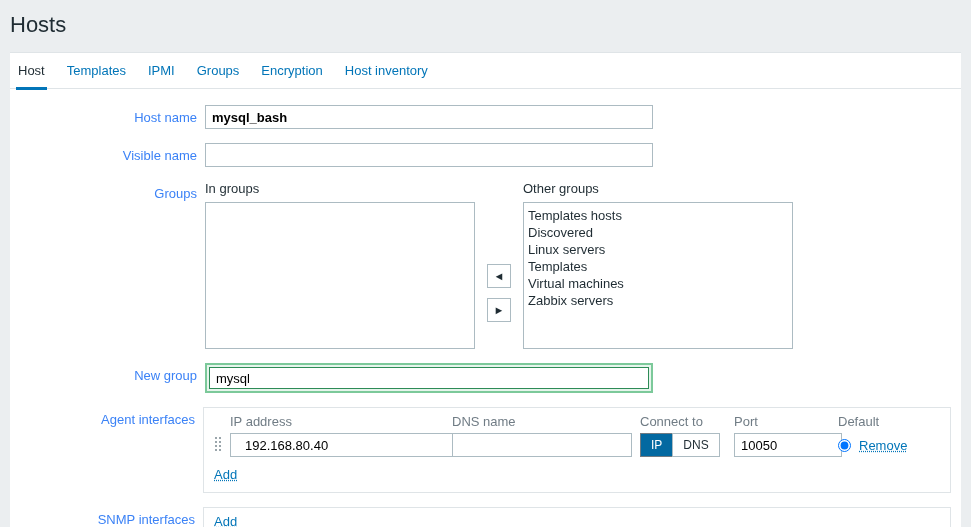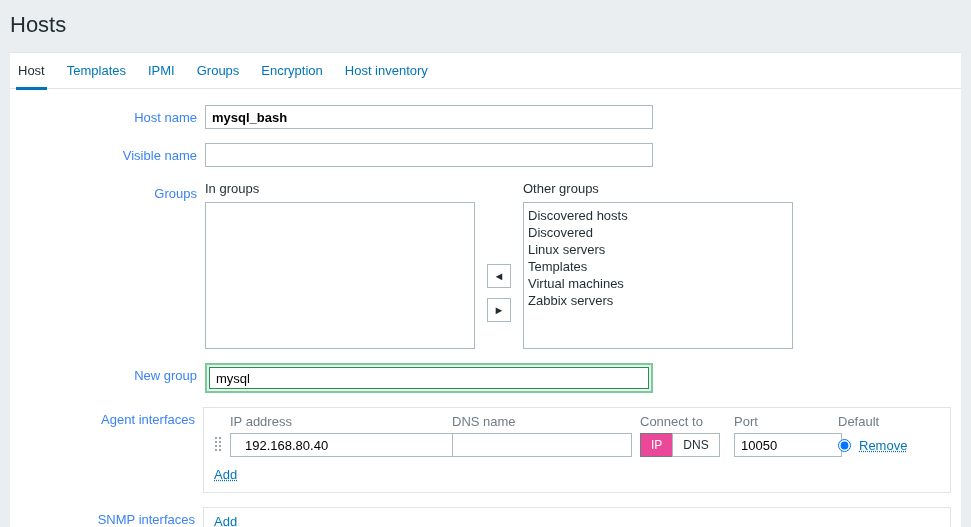--- a/index.html
+++ b/index.html
@@ -156,21 +156,21 @@
     display: flex;
     align-items: center;
     justify-content: center;
     font-size: 12px;
     border: 1px solid #acbbc2;
     background: #fff;
     cursor: pointer;
     color: #1f2c33;
   }
   .toggle-btn.active {
-    background: #ec4899;
+    background: #0369a1;
     color: #fff;
     border-color: #6f7a82;
   }
   .toggle-btn:first-child { border-right: none; }
   .handle {
     width: 8px;
     height: 16px;
     display: inline-block;
     background-image: radial-gradient(#9aa5ab 1px, transparent 1px);
     background-size: 4px 4px;
@@ -227,21 +227,21 @@
             <div class="move-btn">
                 <span>◄</span>
               </div>
             <div class="move-btn">
                 <span>►</span>
               </div>
           </div>
           <div class="group-col">
             <div class="group-head">Other groups</div>
             <div class="listbox">
-              <div class="item">Discovered hosts</div>
+              <div class="item">Templates hosts</div>
               <div class="item">Discovered</div>
               <div class="item">Linux servers</div>
               <div class="item">Templates</div>
               <div class="item">Virtual machines</div>
               <div class="item">Zabbix servers</div>
             </div>
           </div>
         </div>
       </div>
     </div>

